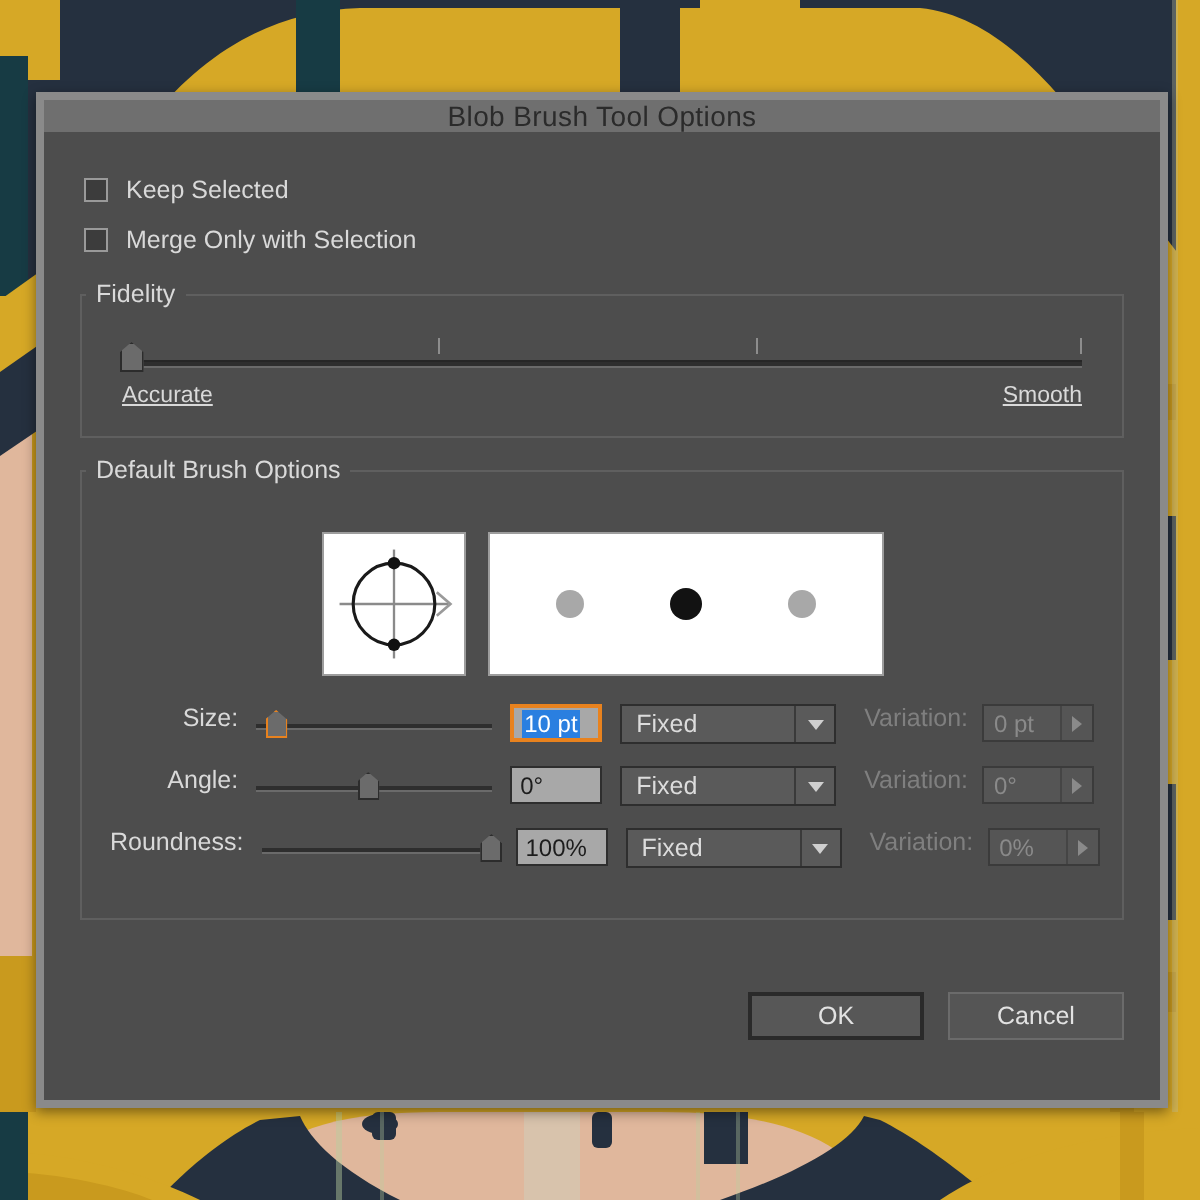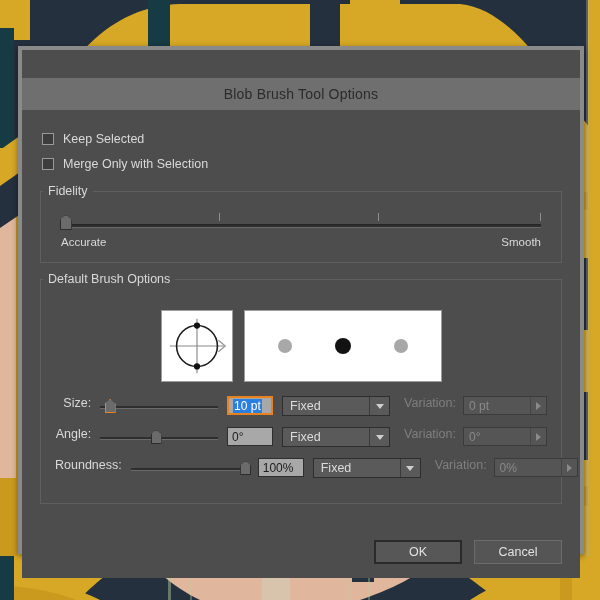--- a/index.html
+++ b/index.html
@@ -25,29 +25,28 @@
   #dialog {
     position: absolute;
     left: 18px; top: 46px;
     width: 566px; height: 508px;
     background: #4d4d4d;
     border: 4px solid #8a8a8a;
     box-shadow: 0 2px 6px rgba(0,0,0,.45);
   }
 
   #titlebar {
-    height: 32px;
+    height: 16px;
     background: #6f6f6f;
     color: #2b2b2b;
     font-size: 14px;
     display: flex;
     align-items: center;
     justify-content: center;
     letter-spacing: .2px;
-    margin-top: 28px;
   }
 
   #body {
     position: relative;
     height: calc(100% - 32px);
     background: #4d4d4d;
     padding: 18px 18px 0 18px;
   }
 
   
@@ -110,20 +109,21 @@
     background: #6b6b6b;
     border: 1px solid #2c2c2c;
     clip-path: polygon(50% 0%, 100% 34%, 100% 100%, 0% 100%, 0% 34%);
   }
   .fid-labels {
     display: flex;
     justify-content: space-between;
     color: #d9d9d9;
     font-size: 11.5px;
     margin-top: 2px;
+    text-decoration: underline;
   }
 
   
   #preview-row {
     display: flex;
     justify-content: center;
     gap: 11px;
     margin: 16px 0 4px 0;
   }
   .preview-box {
@@ -227,21 +227,21 @@
     border-top: 5px solid #cfcfcf;
     display: block;
   }
 
   .var-label {
     margin-left: 14px;
     color: #7f7f7f;
     font-size: 12.5px;
   }
   .var-field {
-    width: 84px; height: 19px;
+    width: 56px; height: 19px;
     margin-left: 7px;
     background: #555555;
     border: 1px solid #3b3b3b;
     display: flex;
     align-items: center;
     flex: 0 0 auto;
   }
   .var-text {
     flex: 1;
     color: #8a8a8a;

